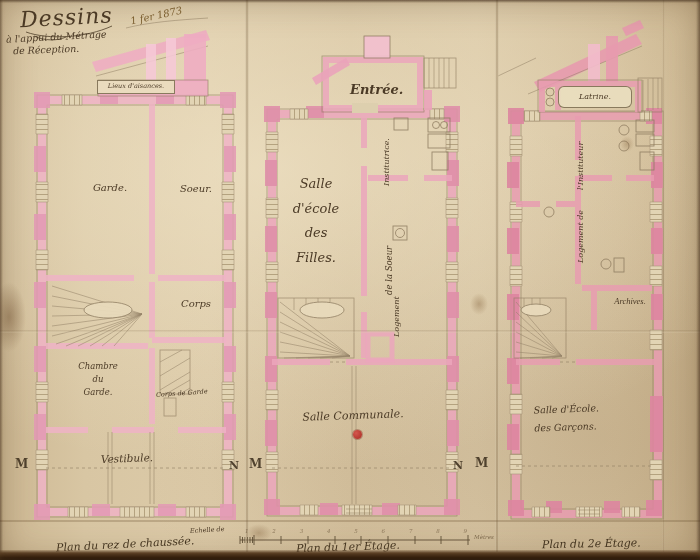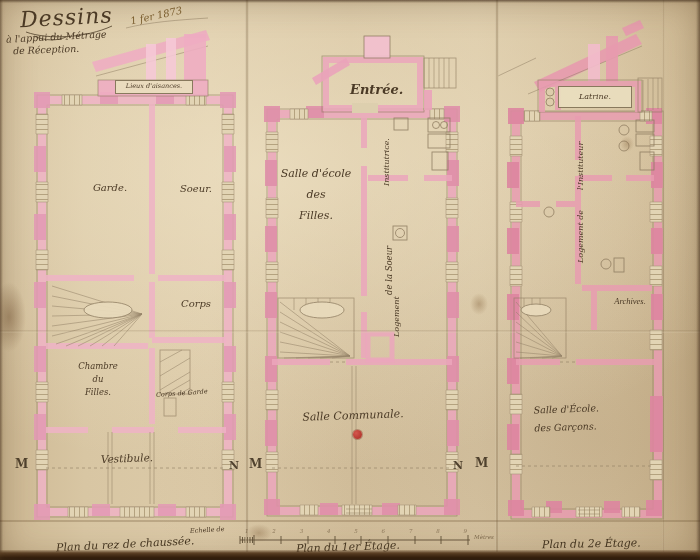--- a/index.html
+++ b/index.html
@@ -202,52 +202,52 @@
   <div class="crease" style="left:495px;top:0;width:4px;height:552px;background:linear-gradient(90deg,rgba(235,222,192,.5),rgba(108,84,52,.38),rgba(235,222,192,.4));"></div>
   <div class="crease" style="left:662px;top:0;width:3px;height:552px;opacity:.5;background:linear-gradient(90deg,rgba(235,222,192,.4),rgba(108,84,52,.3),rgba(235,222,192,.3));"></div>
   <div class="crease" style="left:0;top:330px;width:700px;height:3px;background:linear-gradient(180deg,rgba(108,84,52,.18),rgba(235,222,192,.25));"></div>
   <div class="crease" style="left:0;top:520px;width:700px;height:2px;background:rgba(108,84,52,.28);"></div>
 
   <div class="t" style="left:20px;top:4px;width:120px;font-size:22px;letter-spacing:1px;transform:rotate(-3deg);">Dessins</div>
   <div class="t" style="left:6px;top:31px;font-size:9.5px;transform:rotate(-3deg);">à l'appui du Métrage</div>
   <div class="t" style="left:13px;top:44px;font-size:9.5px;transform:rotate(-2deg);">de Réception.</div>
   <div class="t" style="left:130px;top:10px;font-size:10px;color:#7d6030;transform:rotate(-12deg);">1 fer 1873</div>
 
-  <div class="lbox" style="left:115px;top:80px;width:78px;height:14px;">
+  <div class="lbox" style="left:97px;top:80px;width:78px;height:14px;">
     <span class="t" style="position:static;font-size:6.5px;">Lieux d'aisances.</span>
   </div>
   <div class="t c" style="left:80px;top:182px;width:60px;font-size:10px;">Garde.</div>
   <div class="t c" style="left:168px;top:183px;width:56px;font-size:10px;">Soeur.</div>
   <div class="t c" style="left:166px;top:298px;width:60px;font-size:10px;">Corps</div>
   <div class="t c ml" style="left:66px;top:360px;width:64px;font-size:8.5px;line-height:1.55;">Chambre
 du
-Filles.</div>
+Garde.</div>
   <div class="t" style="left:156px;top:390px;width:56px;font-size:6.5px;transform:rotate(-4deg);">Corps de Garde</div>
   <div class="t c" style="left:96px;top:452px;width:62px;font-size:10.5px;transform:rotate(-2deg);">Vestibule.</div>
   <div class="t" style="left:190px;top:527px;font-size:6.5px;transform:rotate(-3deg);">Echelle de</div>
   <div class="t" style="left:56px;top:537px;width:170px;font-size:11px;color:#443520;transform:rotate(-3deg);">Plan du rez de chaussée.</div>
 
   <div class="mk" style="left:15px;top:457px;font-size:12px;">M</div>
   <div class="mk" style="left:229px;top:459px;font-size:11px;">N</div>
   <div class="mk" style="left:249px;top:457px;font-size:12px;">M</div>
   <div class="mk" style="left:453px;top:459px;font-size:11px;">N</div>
   <div class="mk" style="left:475px;top:456px;font-size:12px;">M</div>
 
   <div class="t c" style="left:350px;top:82px;width:48px;font-size:13px;font-weight:bold;">Entrée.</div>
-  <div class="t c ml" style="left:280px;top:164px;width:72px;font-size:11px;line-height:1.9;">Salle d'école
+  <div class="t c ml" style="left:280px;top:172px;width:72px;font-size:13px;line-height:1.9;">Salle d'école
 des
 Filles.</div>
   <div class="t vert" style="left:382px;top:186px;width:56px;font-size:8px;">Institutrice.</div>
   <div class="t vert" style="left:384px;top:295px;width:60px;font-size:8.5px;">de la Soeur</div>
   <div class="t vert" style="left:392px;top:337px;width:46px;font-size:8px;">Logement</div>
   <div class="t c" style="left:294px;top:409px;width:118px;font-size:11px;transform:rotate(-2deg);">Salle Communale.</div>
   <div class="dot" style="left:353px;top:430px;"></div>
   <div class="t" style="left:296px;top:540px;width:130px;font-size:11px;color:#443520;transform:rotate(-2deg);">Plan du 1er Étage.</div>
 
-  <div class="lbox" style="left:558px;top:86px;width:74px;height:22px;">
+  <div class="lbox" style="left:558px;top:86px;width:74px;height:22px;border-radius:6px;">
     <span class="t" style="position:static;font-size:8px;">Latrine.</span>
   </div>
   <div class="t vert" style="left:576px;top:263px;width:54px;font-size:8px;">Logement de</div>
   <div class="t vert" style="left:576px;top:190px;width:52px;font-size:8px;">l'Instituteur</div>
   <div class="t c" style="left:600px;top:296px;width:60px;font-size:8.5px;font-family:Liberation Serif, serif;">Archives.</div>
   <div class="t ml" style="left:534px;top:400px;width:90px;font-size:9.5px;line-height:1.85;transform:rotate(-2deg);">Salle d'École.
 des Garçons.</div>
   <div class="t" style="left:542px;top:537px;width:130px;font-size:11px;color:#443520;transform:rotate(-1deg);">Plan du 2e Étage.</div>
 
   <div class="scalenums">

